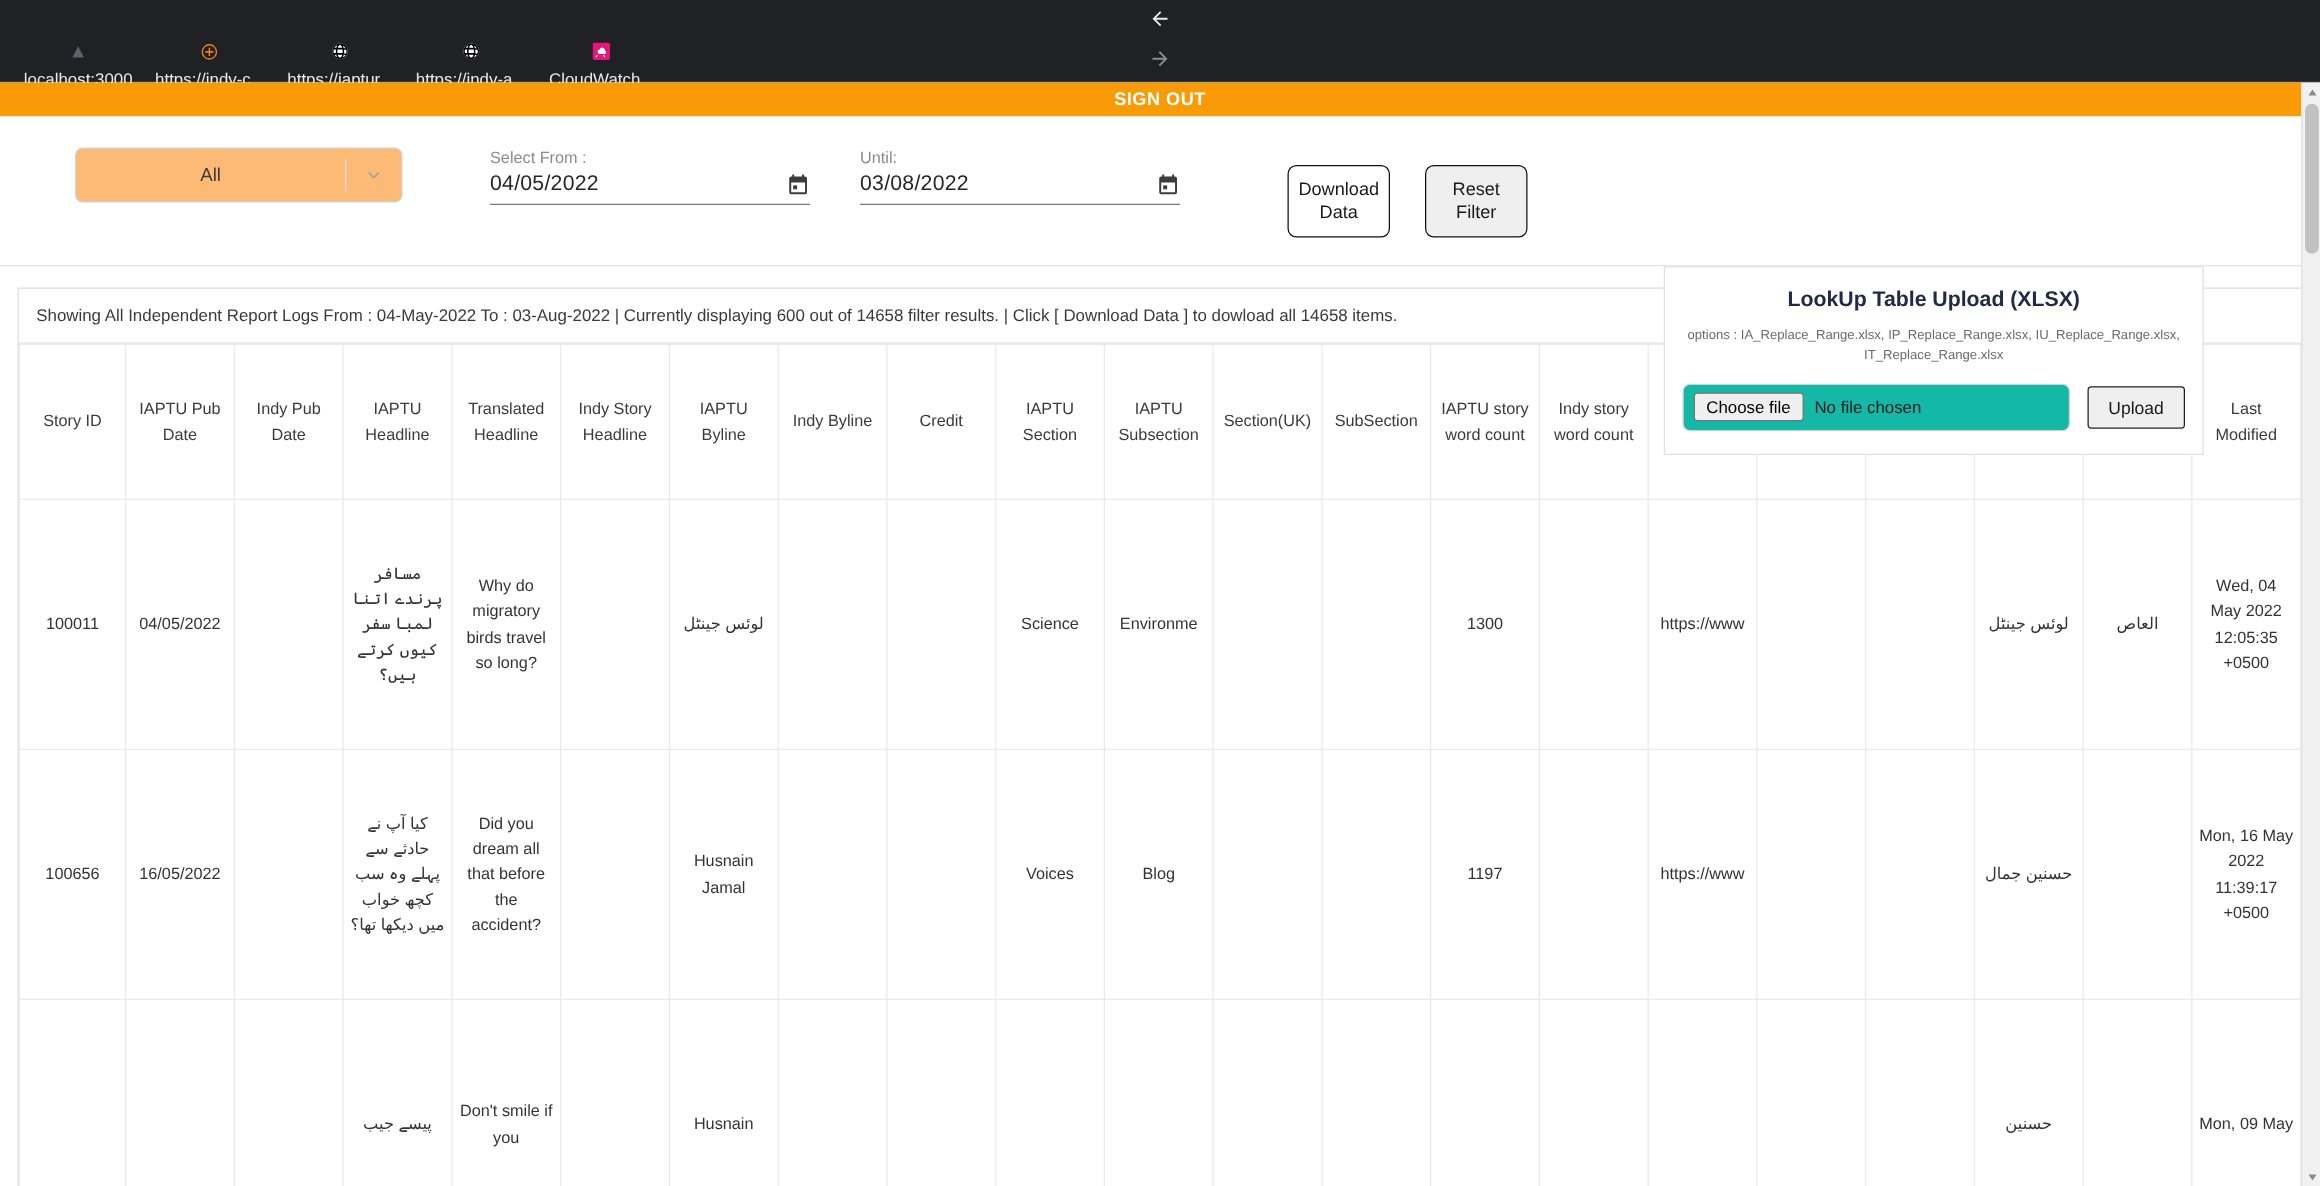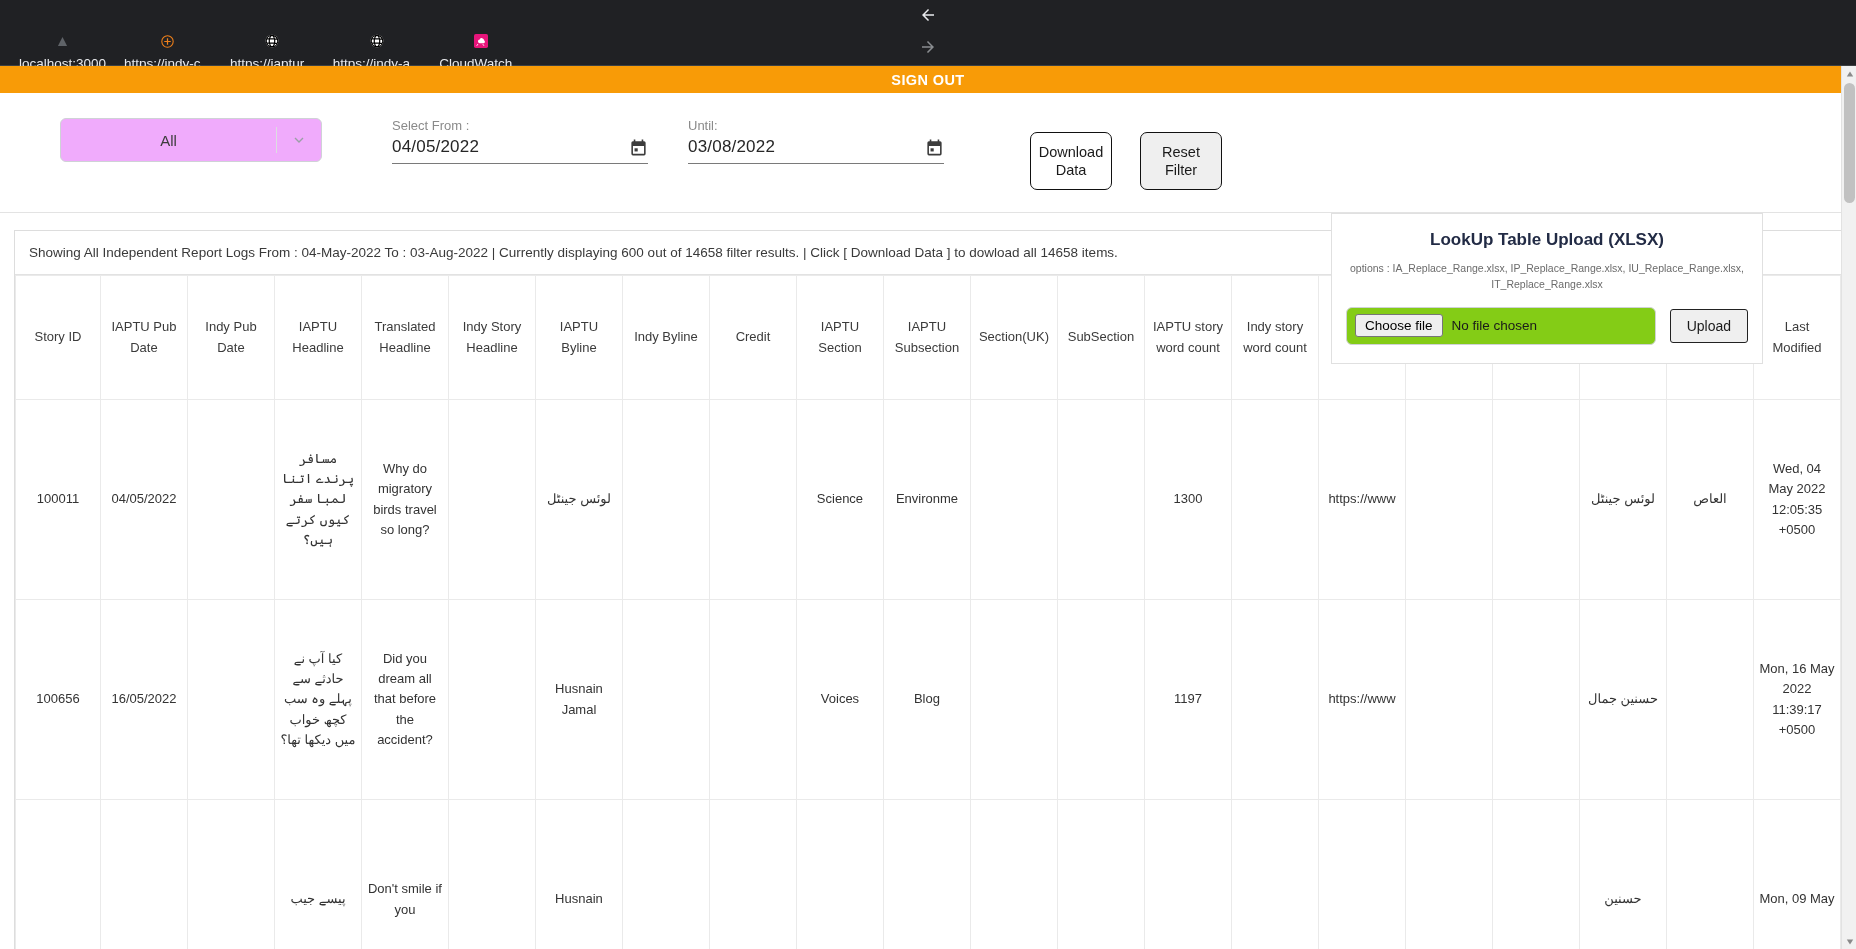--- a/index.html
+++ b/index.html
@@ -129,21 +129,21 @@
     gap: 0px;
   }
   .select-box {
     width: 262px;
     height: 44px;
     border: 1px solid #cfd2d6;
     border-radius: 6px;
     display: flex;
     align-items: center;
     position: relative;
-    background: #f0abfc;
+    background: #fdba74;
   }
   .select-value {
     flex: 1;
     text-align: center;
     font-size: 15px;
     color: #3c3c3c;
   }
   .select-divider {
     width: 1px; height: 26px; background: #dcdee0;
   }
@@ -229,21 +229,21 @@
     justify-content: center;
   }
   .file-input-box {
     flex: 1;
     border: 1px solid #cfd2d6;
     border-radius: 6px;
     height: 38px;
     display: flex;
     align-items: center;
     padding: 0 8px;
-    background: #84cc16;
+    background: #14b8a6;
   }
   .choose-btn {
     border: 1px solid #767676;
     border-radius: 3px;
     background: #efefef;
     font-size: 13.5px;
     padding: 3px 9px;
     color: #000;
     font-family: "Liberation Sans", sans-serif;
     cursor: pointer;

